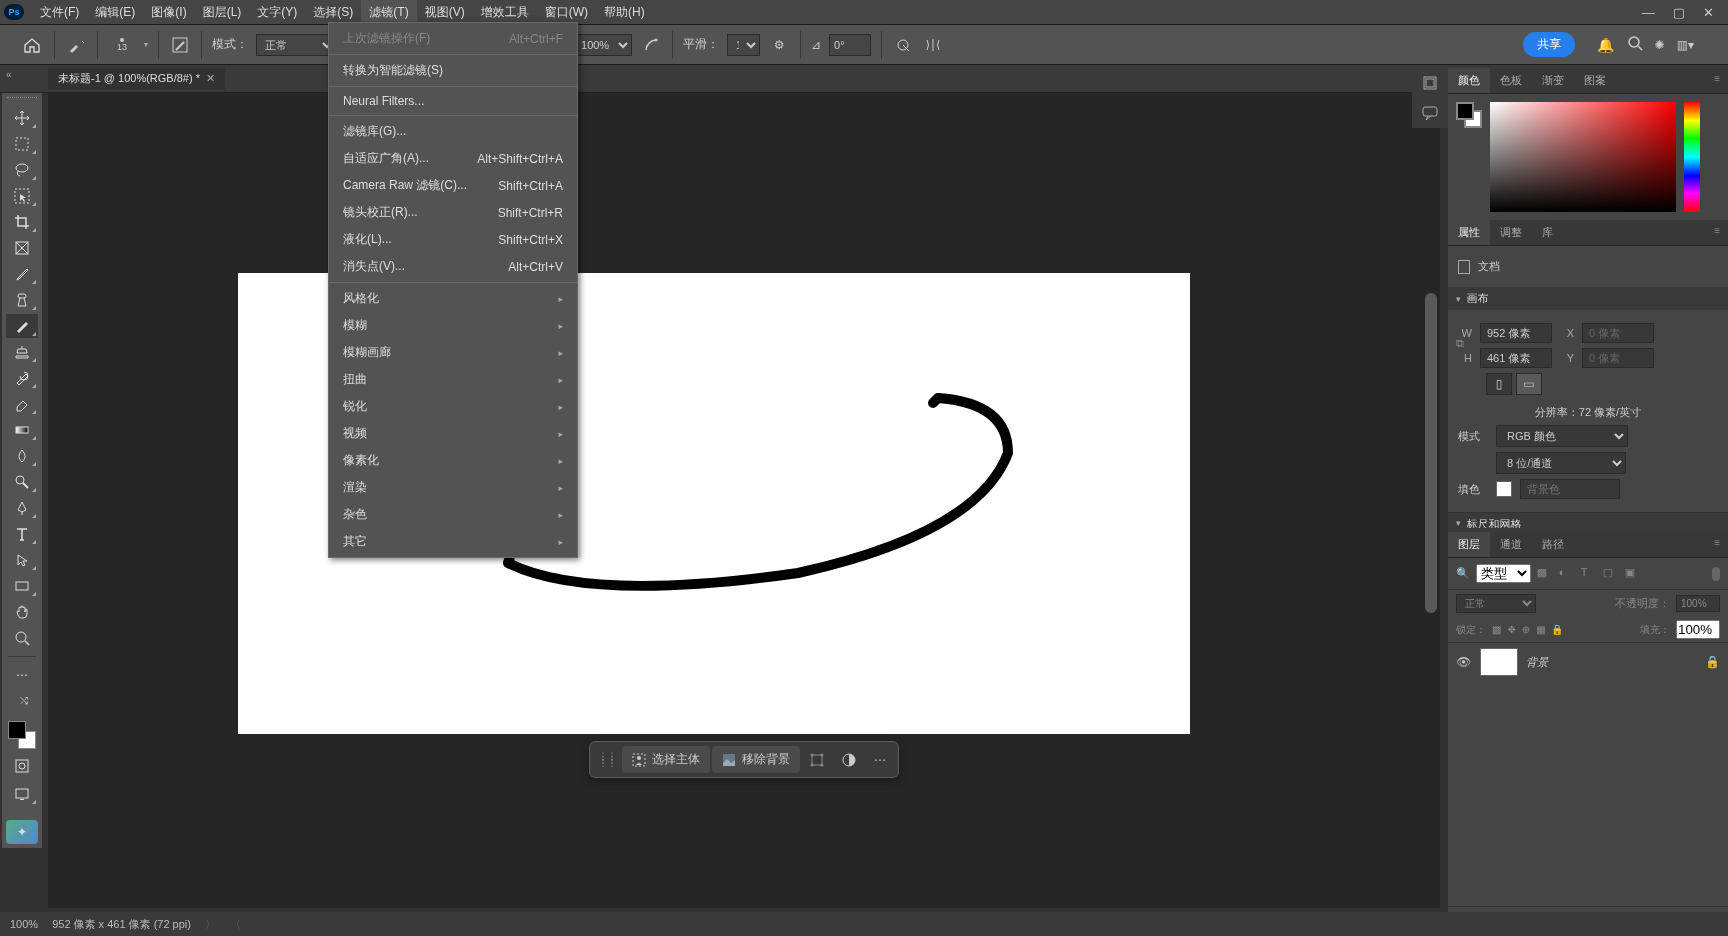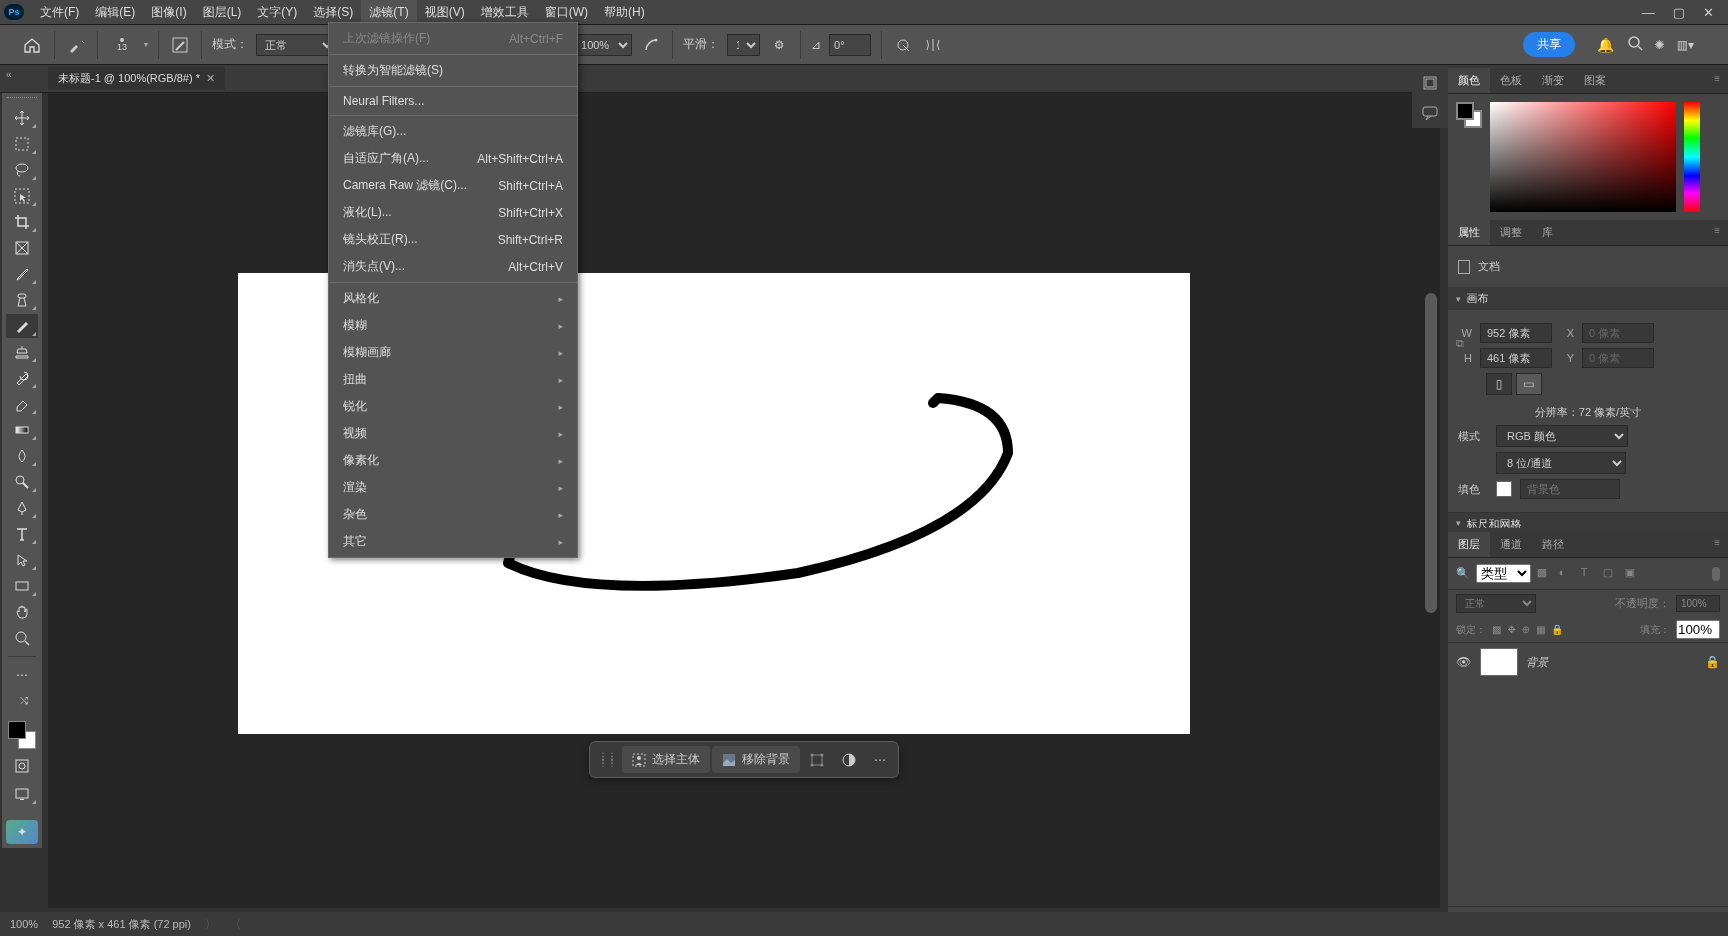--- a/index.html
+++ b/index.html
@@ -425,26 +425,26 @@
     </div>
   <div class="ditem">
       <span>自适应广角(A)...</span>
       <span>Alt+Shift+Ctrl+A</span>
     </div>
   <div class="ditem">
       <span>Camera Raw 滤镜(C)...</span>
       <span>Shift+Ctrl+A</span>
     </div>
   <div class="ditem">
+      <span>镜头校正(R)...</span>
+      <span>Shift+Ctrl+R</span>
+    </div>
+  <div class="ditem">
       <span>液化(L)...</span>
       <span>Shift+Ctrl+X</span>
-    </div>
-  <div class="ditem">
-      <span>镜头校正(R)...</span>
-      <span>Shift+Ctrl+R</span>
     </div>
   <div class="ditem">
       <span>消失点(V)...</span>
       <span>Alt+Ctrl+V</span>
     </div>
   <div class="dsep"></div>
   <div class="ditem">
       <span>风格化</span>
       <span class="arrow">▸</span>
     </div>

